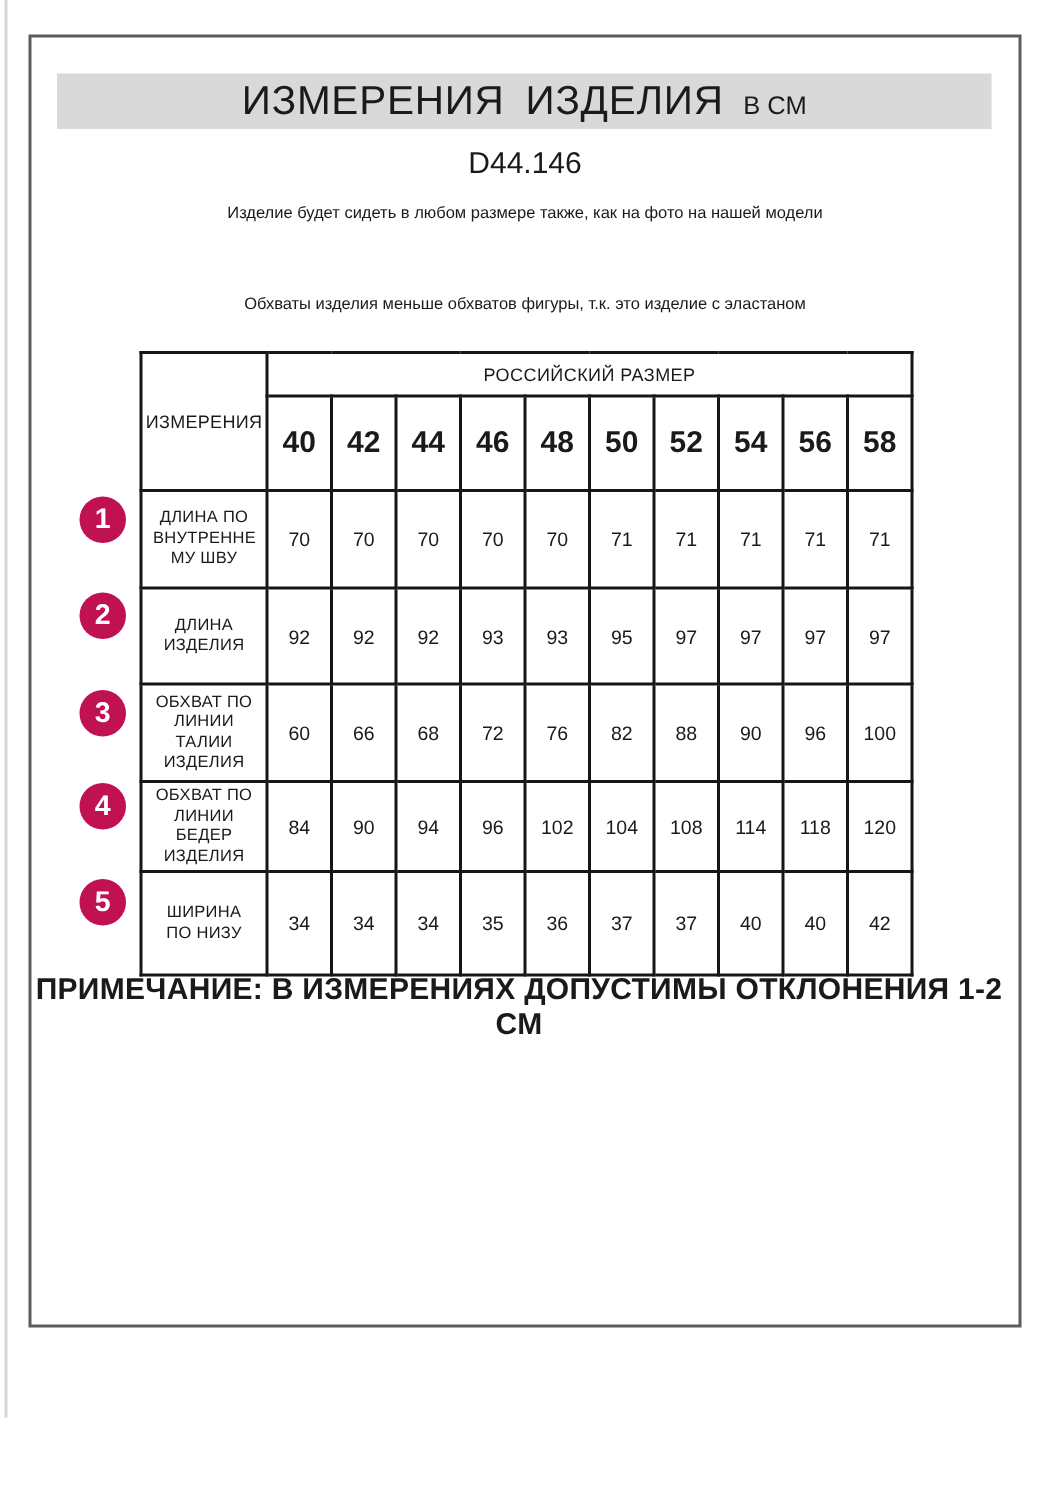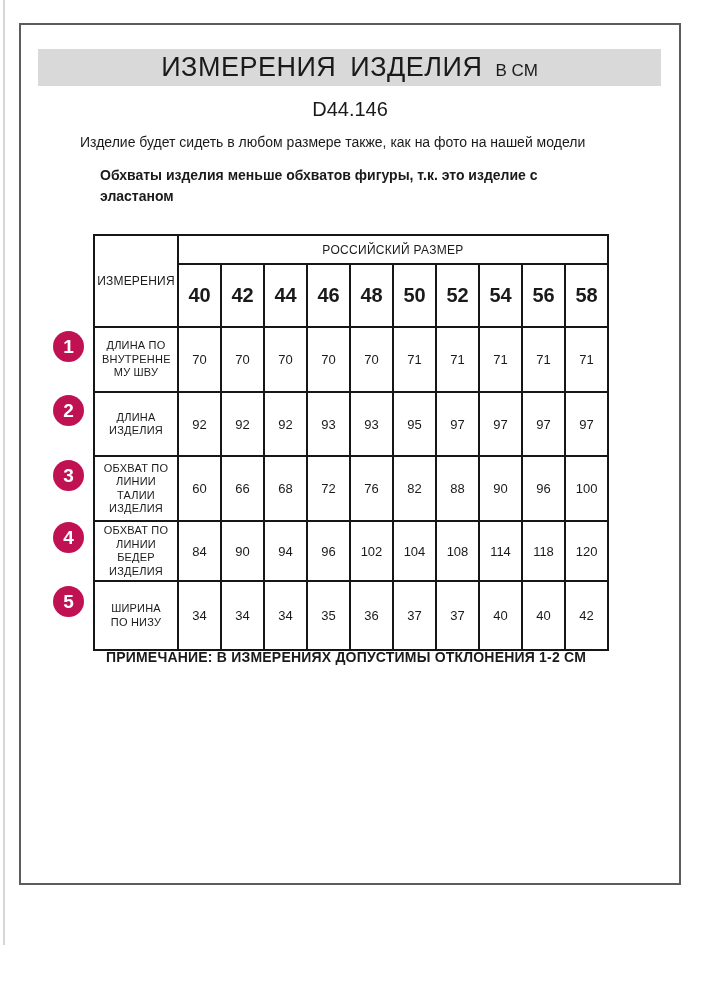--- a/index.html
+++ b/index.html
@@ -45,27 +45,27 @@
     position: absolute;
     left: 19px; top: 98px;
     width: 662px;
     text-align: center;
     font-size: 20px;
     font-weight: 400;
   }
 
   .para {
     position: absolute;
-    text-align: left;
-    font-size: 14px;
+    text-align: center;
+    font-size: 11px;
     line-height: 21px;
     font-weight: 400;
   }
   .para-1 { top: 132px; left: 80px;  width: 540px; }
-  .para-2 { top: 165px; left: 100px; width: 500px; font-weight: bold; }
+  .para-2 { top: 193px; left: 100px; width: 500px; }
 
   table.size-table {
     position: absolute;
     left: 93px; top: 234px;
     border-collapse: collapse;
     table-layout: fixed;
     width: 514px;
   }
   table.size-table td {
     border: 2px solid #161616;
@@ -105,21 +105,21 @@
     font-weight: 700;
     text-align: center;
     line-height: 31px;
   }
 
   .footnote {
     position: absolute;
     left: 19px; top: 649px;
     width: 654px;
     text-align: center;
-    font-size: 14px;
+    font-size: 20px;
     font-weight: 700;
     letter-spacing: 0.2px;
   }
 </style>
 </head>
 <body>
 
 <div class="canvas">
 
   <div class="scan-line"></div>

